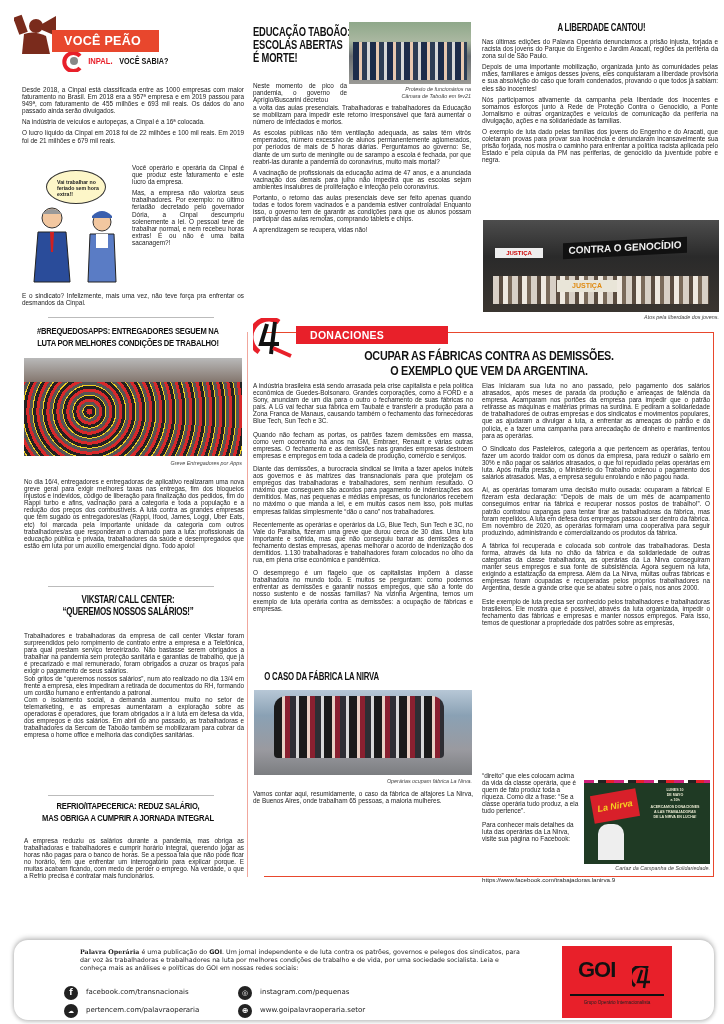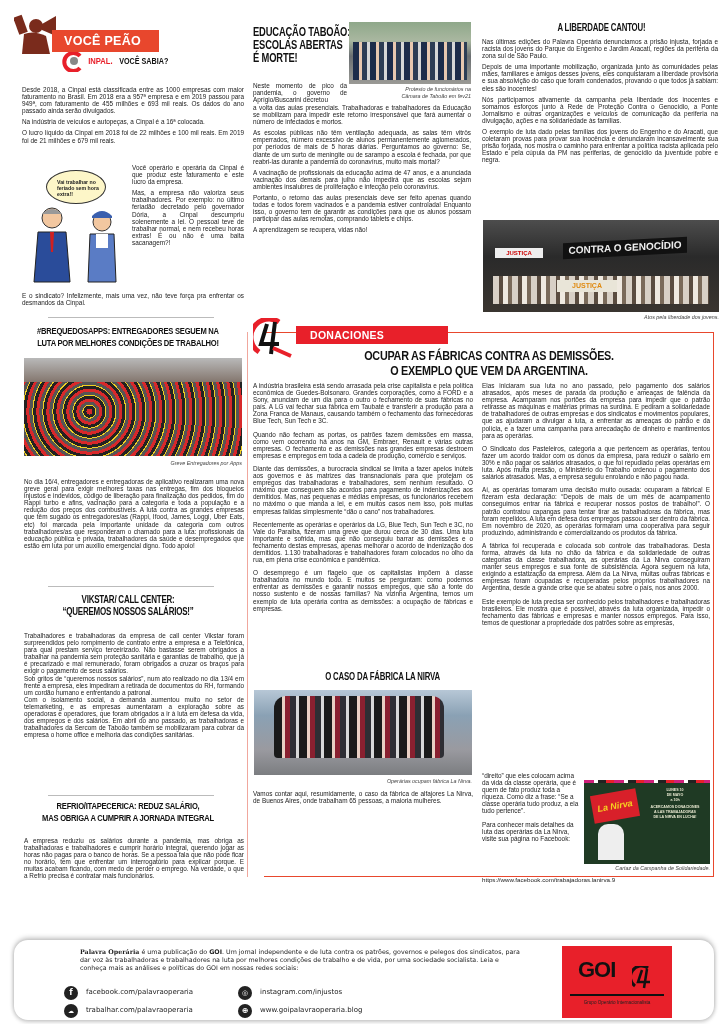--- a/index.html
+++ b/index.html
@@ -171,21 +171,21 @@
     <div class="hlc" style="font-size:13.5px;line-height:15px;transform:scaleX(.8);transform-origin:center">O EXEMPLO QUE VEM DA ARGENTINA.</div>
   </div>
 
   <div class="abs" style="left:253px;top:382px;width:220px">
     <p style="margin-bottom:6px">A indústria brasileira está sendo arrasada pela crise capitalista e pela política econômica de Guedes-Bolsonaro. Grandes corporações, como a FORD e a Sony, anunciam de um dia para o outro o fechamento de suas fábricas no país. A LG vai fechar sua fábrica em Taubaté e transferir a produção para a Zona Franca de Manaus, causando também o fechamento das fornecedoras Blue Tech, Sun Tech e 3C.</p>
     <p style="margin-bottom:6px">Quando não fecham as portas, os patrões fazem demissões em massa, como vem ocorrendo há anos na GM, Embraer, Renault e várias outras empresas. O fechamento e as demissões nas grandes empresas destroem empresas e empregos em toda a cadeia de produção, comércio e serviços.</p>
     <p style="margin-bottom:6px">Diante das demissões, a burocracia sindical se limita a fazer apelos inúteis aos governos e às matrizes das transnacionais para que protejam os empregos das trabalhadoras e trabalhadores, sem nenhum resultado. O máximo que conseguem são acordos para pagamento de indenizações aos demitidos. Mas, nas pequenas e médias empresas, os funcionários recebem no máximo o que manda a lei, e em muitos casos nem isso, pois muitas empresas falidas simplesmente “dão o cano” nos trabalhadores.</p>
     <p style="margin-bottom:6px">Recentemente as operárias e operários da LG, Blue Tech, Sun Tech e 3C, no Vale do Paraíba, fizeram uma greve que durou cerca de 30 dias. Uma luta importante e sofrida, mas que não conseguiu barrar as demissões e o fechamento destas empresas, apenas melhorar o acordo de indenização dos demitidos. 1.130 trabalhadoras e trabalhadores foram colocados no olho da rua, em plena crise econômica e pandêmica.</p>
     <p style="margin-bottom:6px">O desemprego é um flagelo que os capitalistas impõem à classe trabalhadora no mundo todo. E muitos se perguntam: como podemos enfrentar as demissões e garantir nossos empregos, que são a fonte do nosso sustento e de nossas famílias? Na vizinha Argentina, temos um exemplo de luta operária contra as demissões: a ocupação de fábricas e empresas.</p>
   </div>
-  <div class="abs" style="left:236px;top:673px;width:220px;text-align:right">
+  <div class="abs" style="left:248px;top:673px;width:220px;text-align:left">
     <span class="hl" style="font-size:10px;display:inline-block;transform-origin:center top">O CASO DA FÁBRICA LA NIRVA</span>
   </div>
   <div class="photo" style="left:254px;top:690px;width:218px;height:85px;background:linear-gradient(180deg,#b7c7d6 0%,#8aa1b4 30%,#9a9aa0 70%,#7b7d80 100%)">
     <div class="abs" style="left:20px;top:6px;width:170px;height:62px;background:repeating-linear-gradient(90deg,#1a1a1a 0 8px,#e9d0c4 8px 11px,#8a2030 11px 16px,#2e2e34 16px 22px,#d8d8d8 22px 25px);border-radius:12px 12px 4px 4px"></div>
   </div>
   <div class="abs cap" style="left:254px;top:778px;width:218px">Operárias ocupam fábrica La Nirva.</div>
   <div class="abs" style="left:253px;top:790px;width:220px">
     <p>Vamos contar aqui, resumidamente, o caso da fábrica de alfajores La Nirva, de Buenos Aires, onde trabalham 65 pessoas, a maioria mulheres.</p>
   </div>
 
@@ -214,33 +214,33 @@
     </div>
   </div>
   <div class="abs cap" style="left:584px;top:865px;width:126px">Cartaz da Campanha de Solidariedade.</div>
   <div class="abs" style="left:482px;top:876px;width:228px;font-size:6.2px">https://www.facebook.com/trabajadoras.lanirva.9</div>
 </div>
 
 <div class="footer">
   <div class="footer-text"><b style="font-family:'DejaVu Serif',serif">Palavra Operária</b><span> é uma publicação do </span><b>GOI</b><span>. Um jornal independente e de luta contra os patrões, governos e pelegos dos sindicatos, para dar voz às trabalhadoras e trabalhadores na luta por melhores condições de trabalho e de vida, por uma sociedade socialista. Leia e conheça mais as análises e políticas do GOI em nossas redes sociais:</span></div>
   <div class="social" style="left:50px;top:46px">
     <span class="sicon">f</span>
-    <span>facebook.com/palavraoperaria</span>
+    <span>facebook.com/transnacionais</span>
   </div>
   <div class="social" style="left:224px;top:46px">
     <span class="sicon" style="font-size:7px">◎</span>
-    <span>instagram.com/injustos</span>
+    <span>instagram.com/pequenas</span>
   </div>
   <div class="social" style="left:50px;top:64px">
     <span class="sicon" style="font-size:6px">☁</span>
-    <span>trabalhar.com/palavraoperaria</span>
+    <span>pertencem.com/palavraoperaria</span>
   </div>
   <div class="social" style="left:224px;top:64px">
     <span class="sicon" style="font-size:8px">⊕</span>
-    <span>www.goipalavraoperaria.blog</span>
+    <span>www.goipalavraoperaria.setor</span>
   </div>
 </div>
 <div class="goi">
   <div class="abs" style="left:16px;top:20px;font-size:22px;font-weight:bold;color:#111;letter-spacing:-1px">GOI</div>
   <svg class="abs" style="left:70px;top:20px" width="26" height="24">
     <path d="M3 20 A10 10 0 0 1 16 2" stroke="#111" stroke-width="3" fill="none"></path>
     <path d="M10 4 L6 16 L18 16 M15 3 L12 22" stroke="#111" stroke-width="2.5" fill="none"></path>
   </svg>
   <div class="abs" style="left:8px;top:48px;width:94px;height:1.5px;background:#111"></div>
   <div class="abs" style="left:0;top:53px;width:110px;text-align:center;font-size:4.6px;color:#222">Grupo Operário Internacionalista</div>

